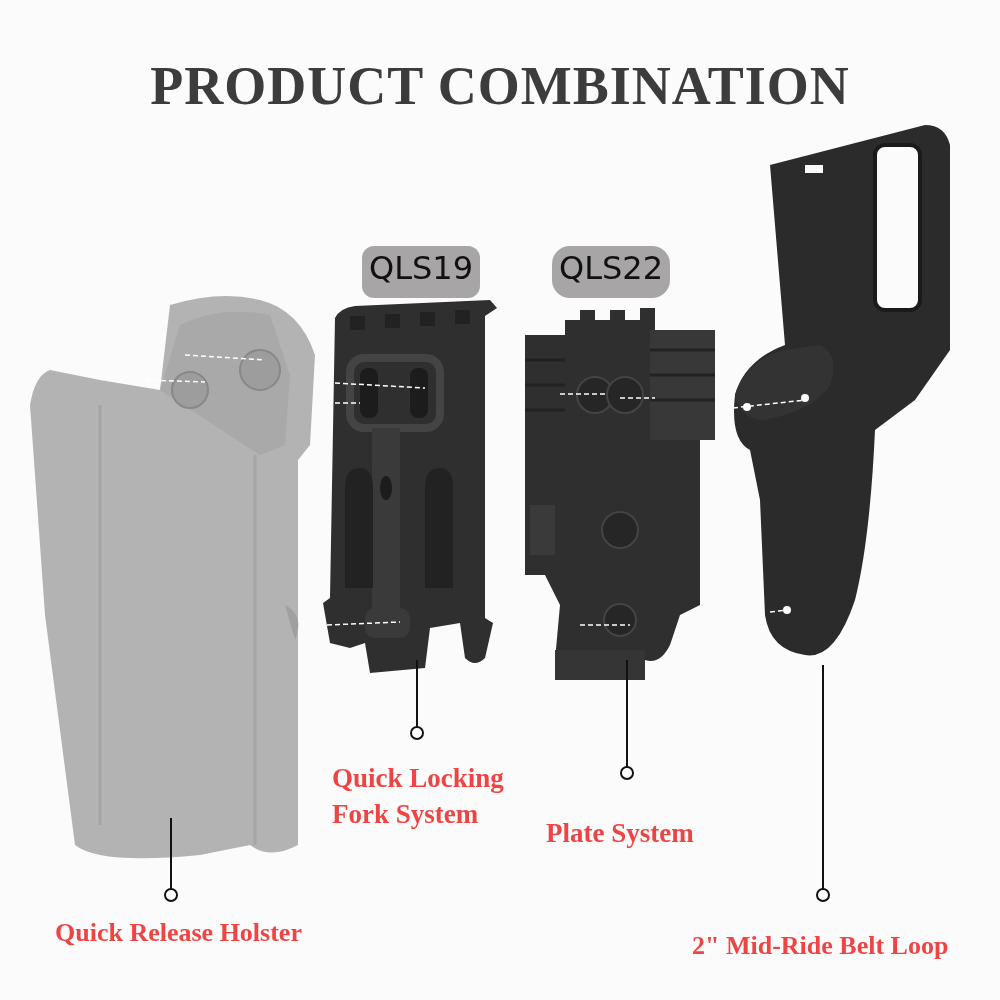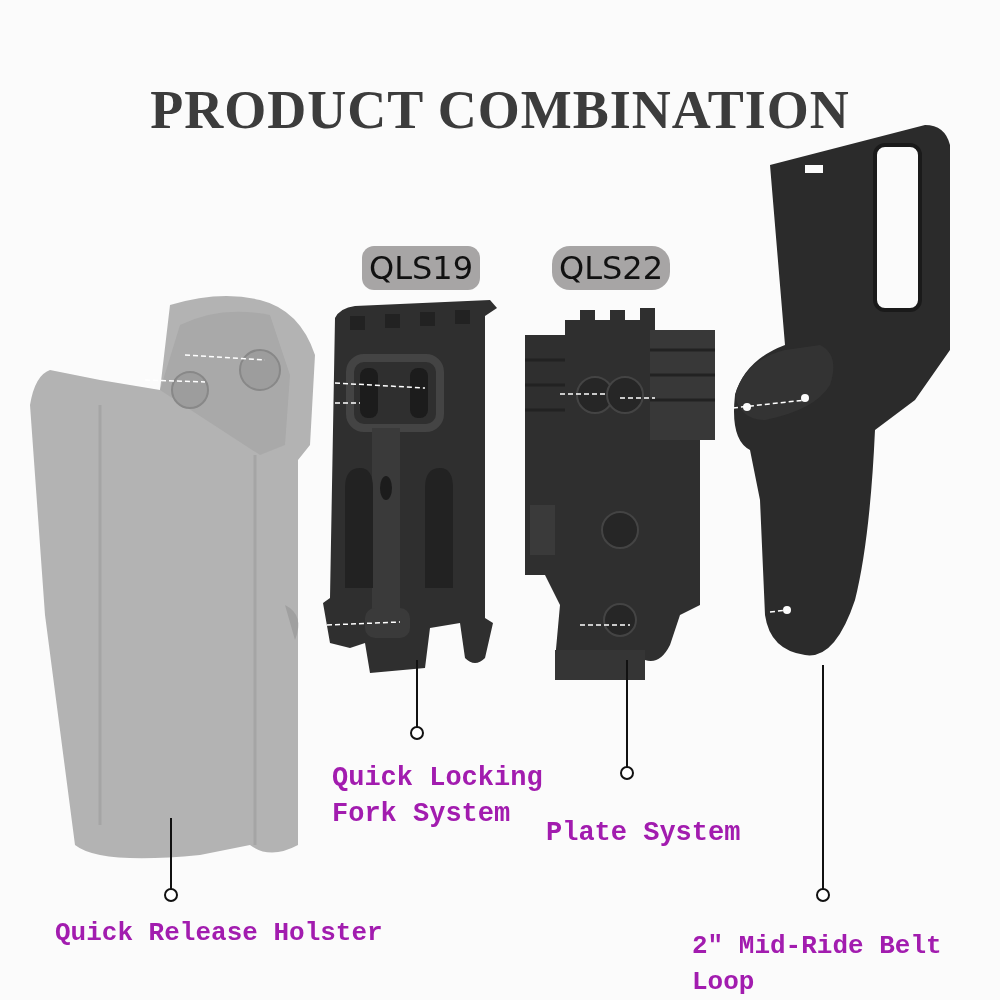--- a/index.html
+++ b/index.html
@@ -1,19 +1,19 @@
 <!DOCTYPE html>
 <html><head>
 <meta charset="utf-8">
 <style>
   html, body { margin:0; padding:0; }
   body { width:1000px; height:1000px; background:#fbfbfb; position:relative; overflow:hidden; font-family:"Liberation Serif", serif; }
-  .title { position:absolute; left:0; right:0; top:55px; text-align:center; font-family:"Liberation Serif", serif; font-weight:bold; font-size:54px; color:#3c3c3c; letter-spacing:1px;margin-top:24px; }
-  .pill { position:absolute; height:44px; border-radius:12px; background:#a7a5a5; color:#111; font-family:"DejaVu Sans", sans-serif; font-size:32px; line-height:44px; text-align:center; }
-  .label { position:absolute; font-family:Liberation Mono, monospace; font-weight:bold; color:#a21caf; font-size:27px; line-height:36px; }
+  .title { position:absolute; left:0; right:0; top:55px; text-align:center; font-family:"Liberation Serif", serif; font-weight:bold; font-size:54px; color:#3c3c3c; letter-spacing:1px; }
+  .pill { position:absolute; height:52px; border-radius:12px; background:#a7a5a5; color:#111; font-family:"DejaVu Sans", sans-serif; font-size:32px; line-height:44px; text-align:center; }
+  .label { position:absolute; font-family:Liberation Serif, serif; font-weight:bold; color:#ef4444; font-size:27px; line-height:36px; }
   .leader { position:absolute; width:2px; background:#111; }
   .dot { position:absolute; width:10px; height:10px; border:2.5px solid #111; border-radius:50%; background:#fff; }
   svg { position:absolute; }
 </style>
 </head>
 <body>
 
 <div class="title">PRODUCT COMBINATION</div>
 
 <svg style="left:20px;top:285px" width="300" height="590" viewBox="0 0 300 590">

